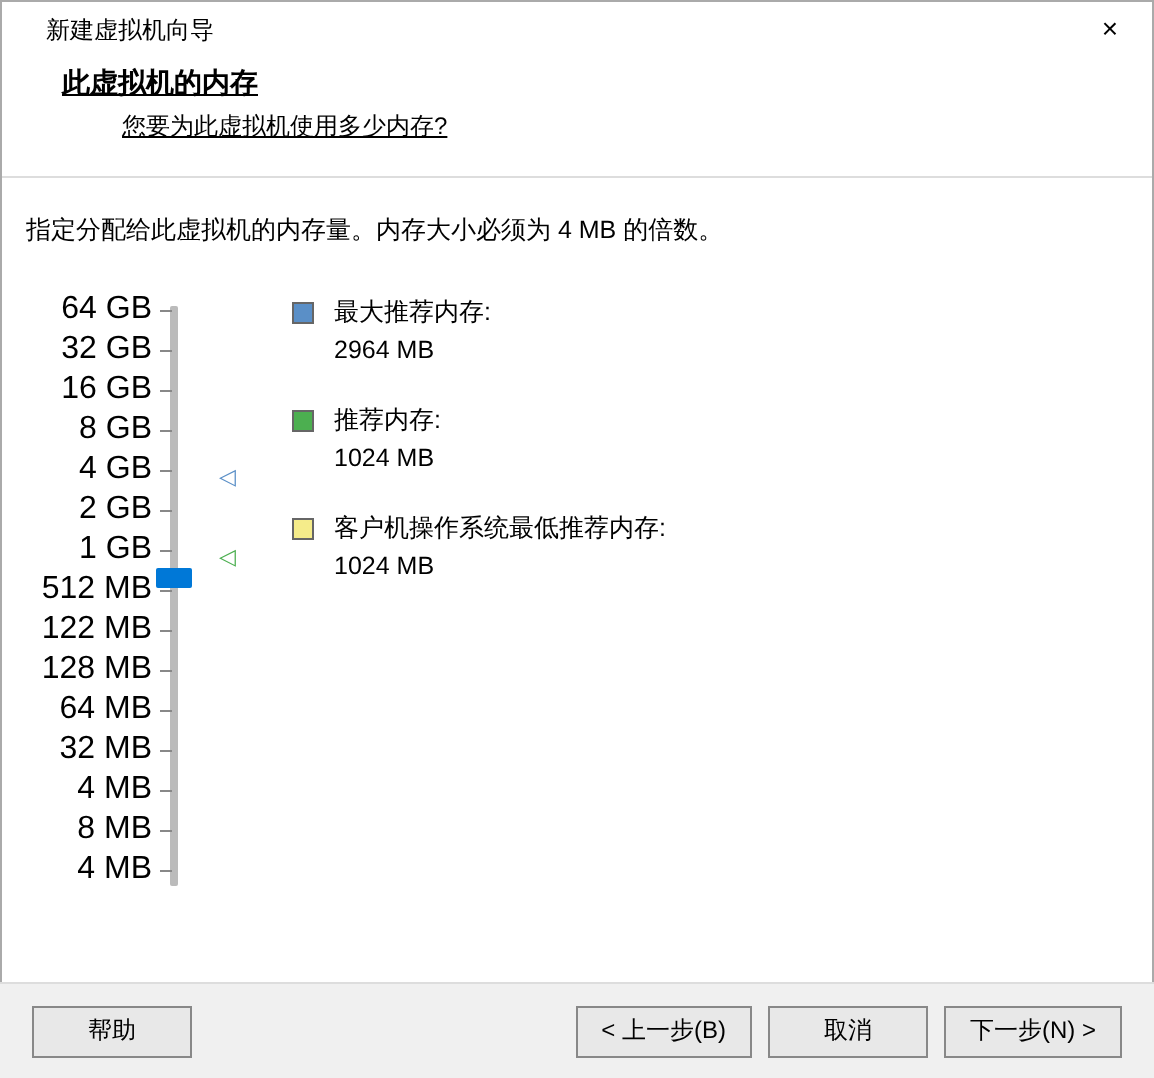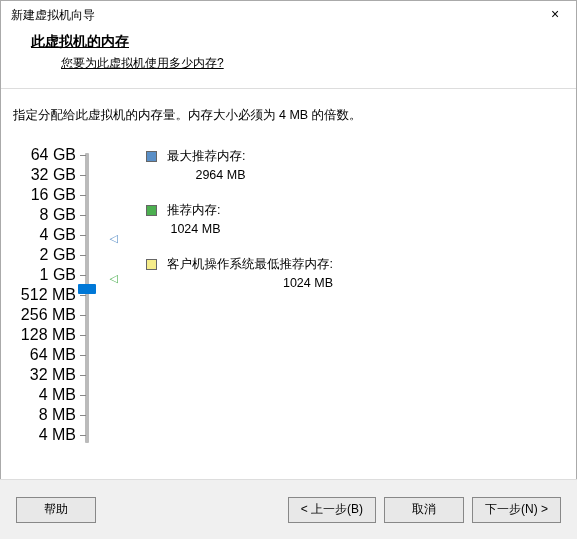--- a/index.html
+++ b/index.html
@@ -1,17 +1,17 @@
 <!DOCTYPE html>
 <html><head>
   <meta charset="utf-8">
   <style>
     * { box-sizing: border-box; margin: 0; padding: 0; font-family: "Microsoft YaHei", "SimSun", sans-serif; }
     body { width: 577px; height: 539px; background: #fff; border: 1px solid #aaa; overflow: hidden; }
-    .titlebar { display: flex; align-items: center; justify-content: space-between; height: 28px; padding: 0 6px 0 10px; font-size: 12px; }
+    .titlebar { display: flex; align-items: center; justify-content: space-between; height: 28px; padding: 0 6px 0 10px; font-size: 12px; margin-left: 12px; }
     .closebtn { width: 30px; height: 20px; text-align: center; font-size: 14px; line-height: 18px; font-family: Arial, sans-serif; }
     .header { padding: 4px 20px 16px 30px; text-decoration: underline; }
     .header-title { font-size: 14px; font-weight: bold; margin-bottom: 4px; }
     .header-sub { font-size: 12px; padding-left: 30px; }
     .divider { height: 1px; background: #ddd; }
     .content { padding: 18px 24px 0 12px; height: 370px; position: relative; }
     .instruction { font-size: 12.5px; margin-bottom: 24px; }
     .main-area { display: flex; }
     .ruler-col { width: 85px; position: relative; }
     .tick-label { font-size: 16px; position: absolute; right: 22px; text-align: right; line-height: 14px; }
@@ -21,25 +21,25 @@
     .marker { position: absolute; right: -20px; font-size: 11px;}
     .right-col { flex: 1; padding-left: 40px; }
     .redbox { border: 2px solid #d00; padding: 10px 14px; display: flex; align-items: center; height: 54px; margin-bottom: 20px; }
     .redbox-label { font-size: 12.5px; flex: 1; }
     .spinner { display: flex; align-items: center; }
     .spinner input { width: 72px; height: 22px; text-align: right; padding-right: 4px; font-size: 12.5px; border: 1px solid #888; border-right:none;}
     .spin-btns { display: flex; flex-direction: column; border: 1px solid #888; height: 22px; }
     .spin-btns div { width: 14px; height: 10px; font-size: 8px; line-height: 8px; text-align: center; background:#eee; border-bottom:1px solid #888; cursor:pointer;}
     .spin-btns div:last-child{border-bottom:none;}
     .spinner-unit { font-size: 12.5px; margin-left: 8px; }
-    .reco { display: flex; margin-bottom: 20px; padding-left: 8px; text-align: right; }
+    .reco { display: flex; margin-bottom: 20px; padding-left: 8px; }
     .reco-icon { width: 11px; height: 11px; margin-top: 3px; margin-right: 10px; border:1px solid #666;}
     .reco-text { font-size: 12.5px; }
     .reco-val { font-size: 12.5px; margin-top: 3px; }
-    .footer { border-top: 1px solid #ddd; padding: 10px 16px; display: flex; align-items: center; height: 60px; position: absolute; bottom: 0; left:0; right:0; background:#f0f0f0;}
+    .footer { border-top: 1px solid #ddd; padding: 10px 16px; display: flex; align-items: center; height: 48px; position: absolute; bottom: 0; left:0; right:0; background:#f0f0f0;}
     .btn { height: 26px; font-size: 12px; border: 1px solid #888; background: #e8e8e8; padding: 0 12px; cursor: pointer; min-width: 80px; }
     .footer-spacer { flex: 1; }
     .footer .btn + .btn { margin-left: 8px; }
   </style>
 </head>
 <body>
 
 <div class="titlebar">
   <span>新建虚拟机向导</span>
   <span class="closebtn">×</span>
@@ -66,21 +66,21 @@
         <div class="tick-label" style="top: 60px;">8 GB</div>
         <div class="tick-mark" style="top: 67px;"></div>
         <div class="tick-label" style="top: 80px;">4 GB</div>
         <div class="tick-mark" style="top: 87px;"></div>
         <div class="tick-label" style="top: 100px;">2 GB</div>
         <div class="tick-mark" style="top: 107px;"></div>
         <div class="tick-label" style="top: 120px;">1 GB</div>
         <div class="tick-mark" style="top: 127px;"></div>
         <div class="tick-label" style="top: 140px;">512 MB</div>
         <div class="tick-mark" style="top: 147px;"></div>
-        <div class="tick-label" style="top: 160px;">256 MB</div>
+        <div class="tick-label" style="top: 160px;">122 MB</div>
         <div class="tick-mark" style="top: 167px;"></div>
         <div class="tick-label" style="top: 180px;">128 MB</div>
         <div class="tick-mark" style="top: 187px;"></div>
         <div class="tick-label" style="top: 200px;">64 MB</div>
         <div class="tick-mark" style="top: 207px;"></div>
         <div class="tick-label" style="top: 220px;">32 MB</div>
         <div class="tick-mark" style="top: 227px;"></div>
         <div class="tick-label" style="top: 240px;">4 MB</div>
         <div class="tick-mark" style="top: 247px;"></div>
         <div class="tick-label" style="top: 260px;">8 MB</div>

